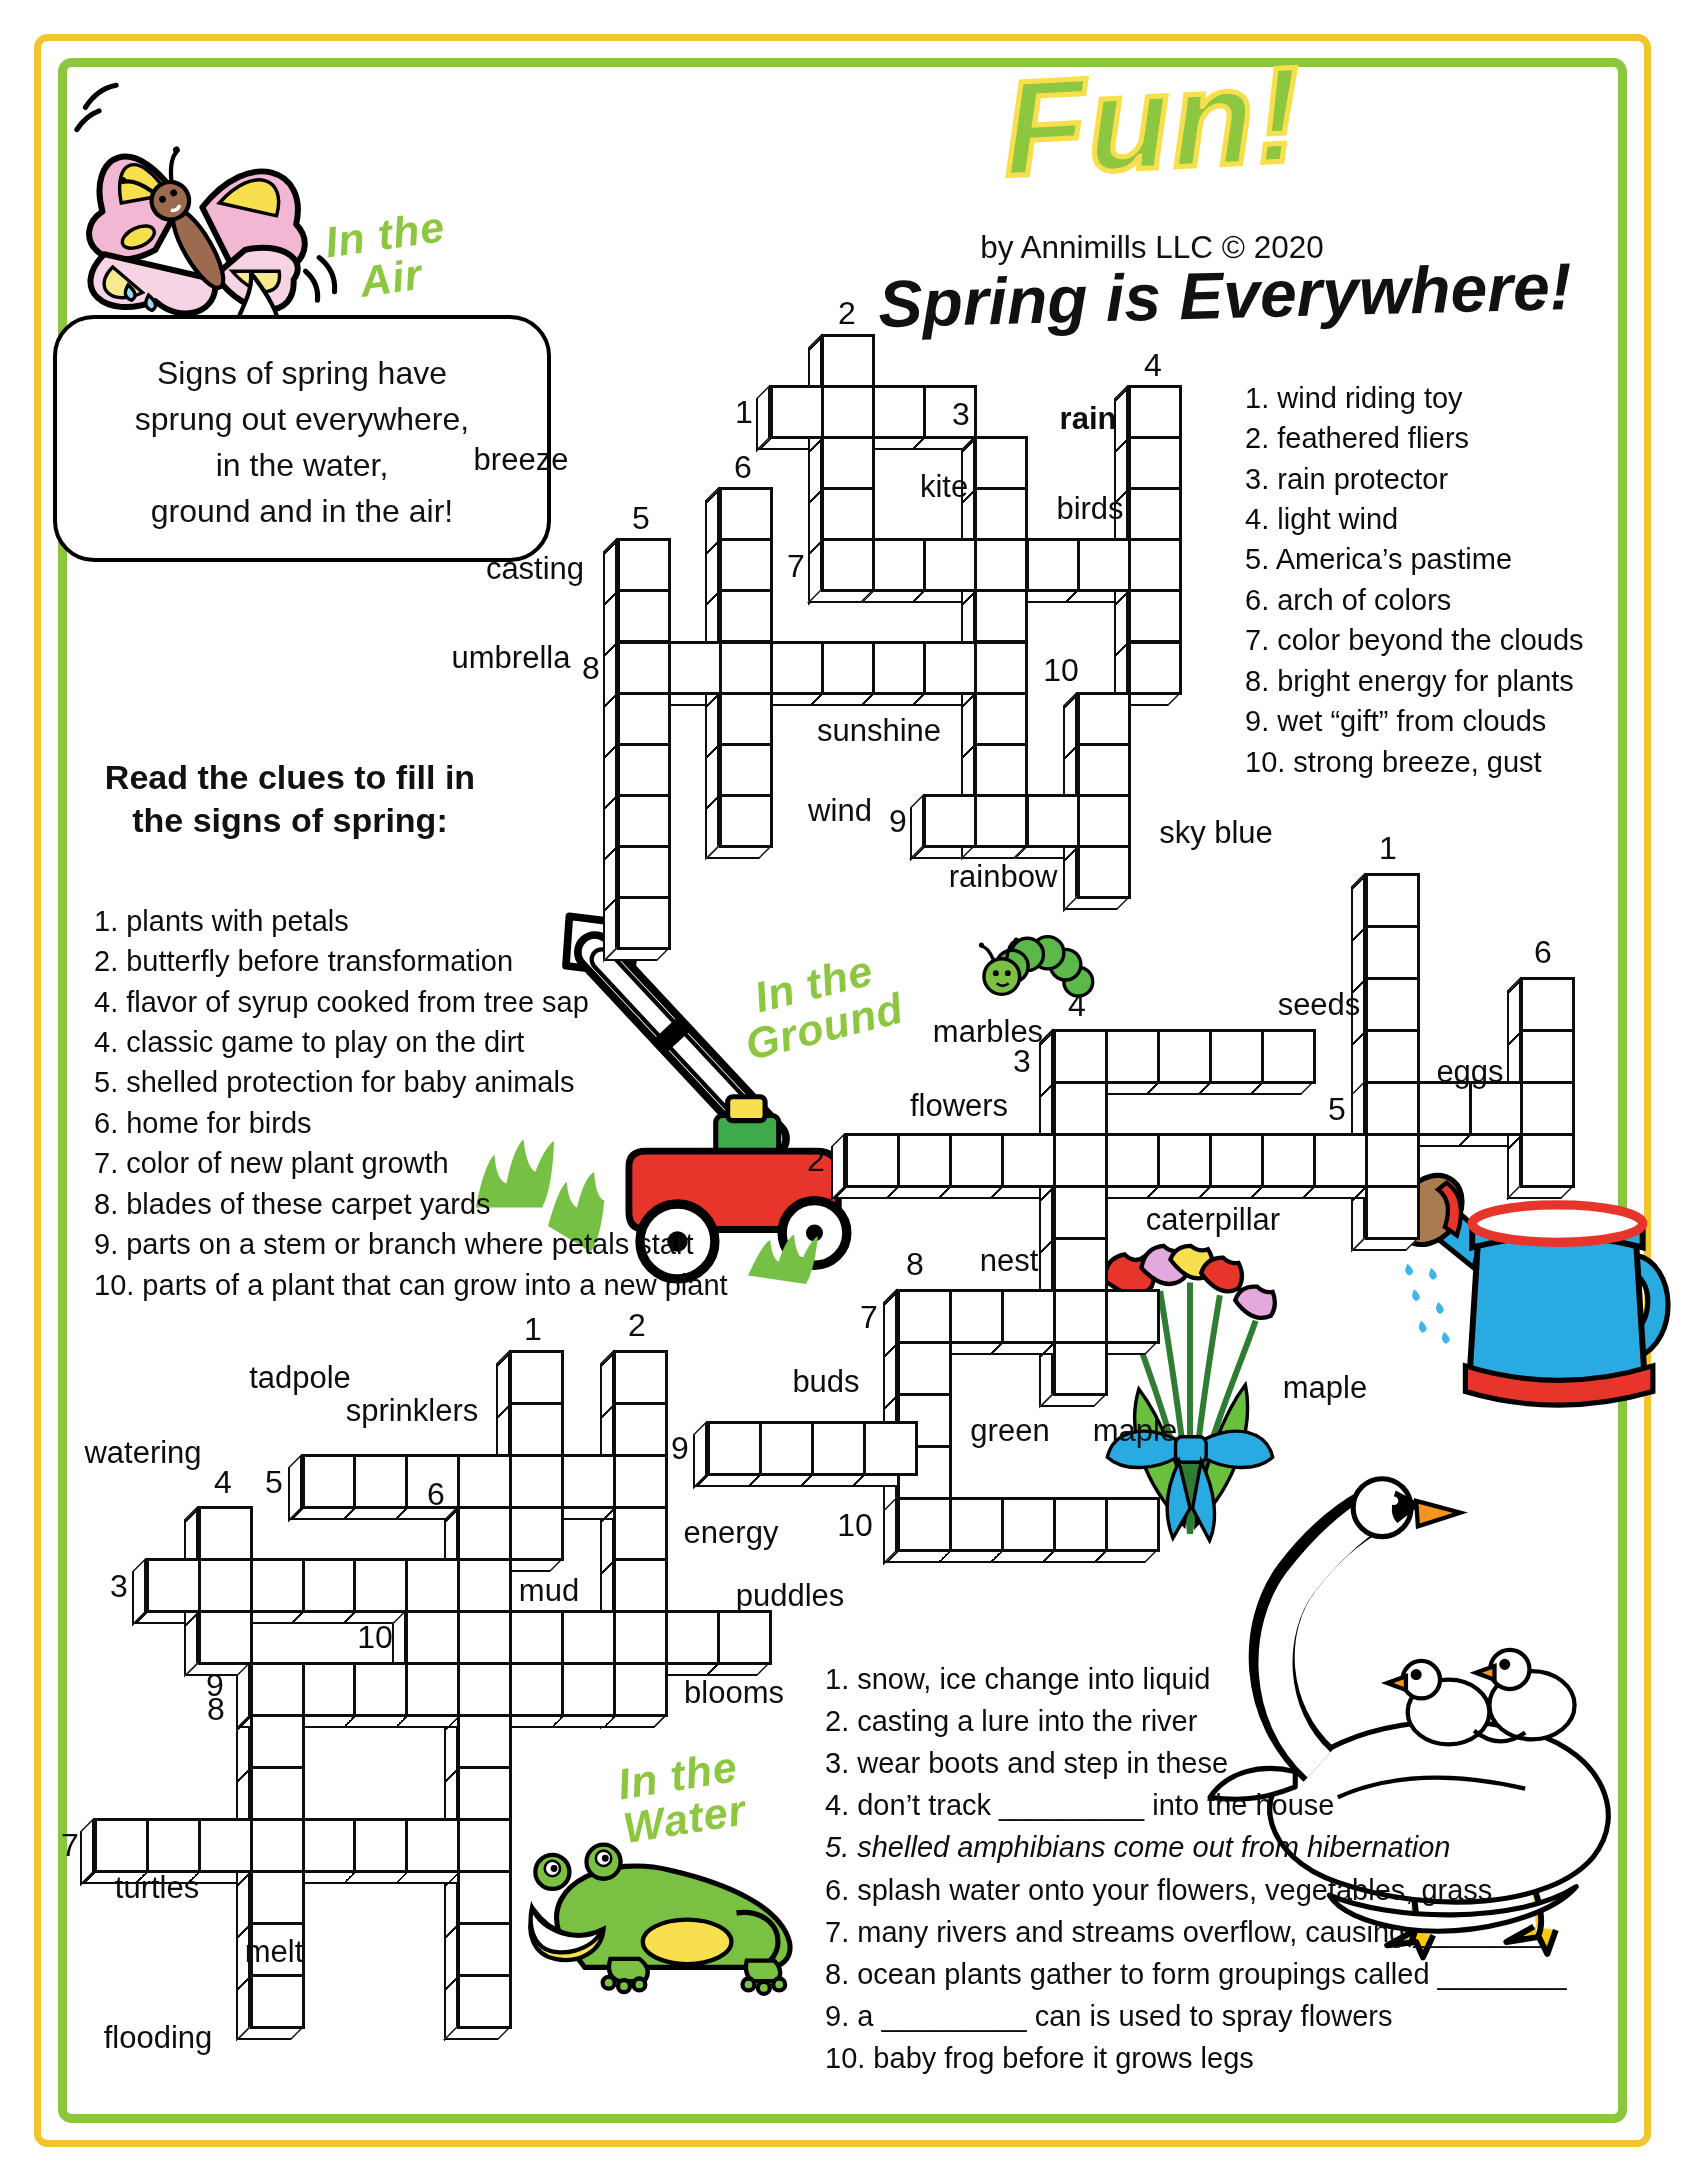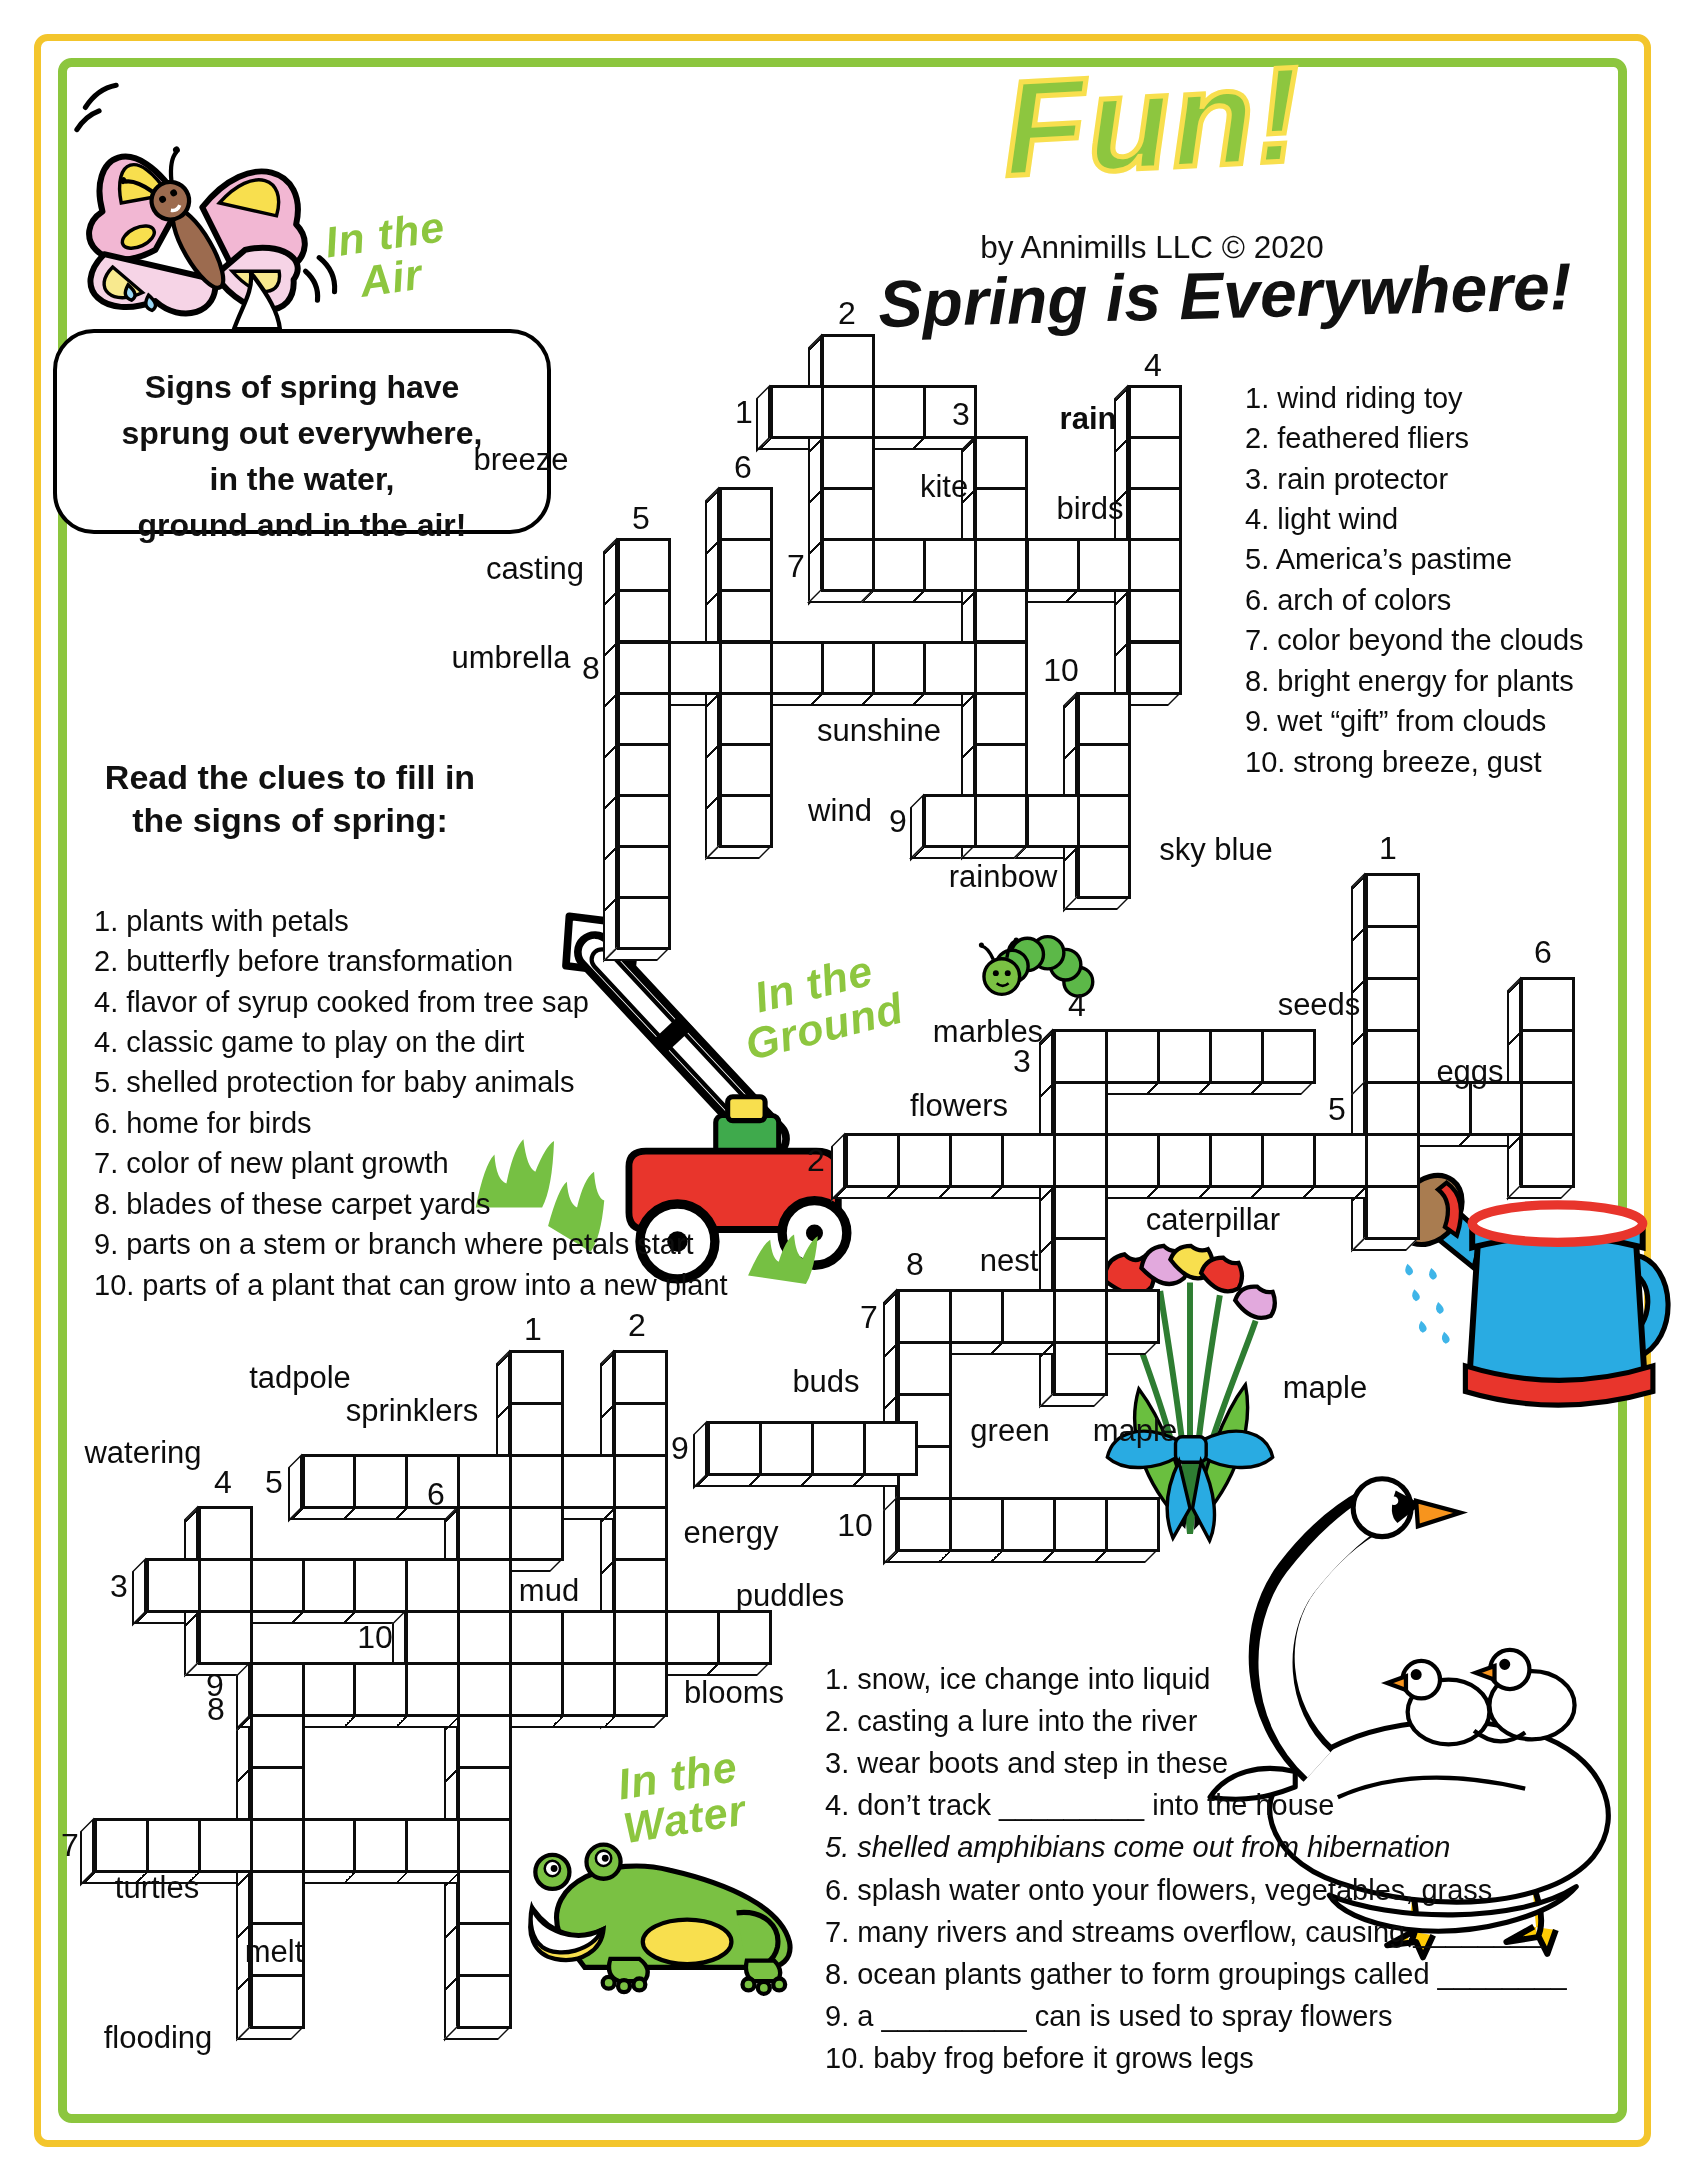--- a/index.html
+++ b/index.html
@@ -74,21 +74,21 @@
       <path d="M152,120 q-10,-22 -22,-26" stroke="#000" stroke-width="5" fill="none"></path>
       <path d="M178,120 q10,-22 22,-26" stroke="#000" stroke-width="5" fill="none"></path>
       <circle cx="129" cy="92" r="4" fill="#000"></circle>
         <circle cx="201" cy="92" r="4" fill="#000"></circle>
     </g>
   </svg>
 
   <svg style="left:217px;top:271px;" width="102" height="60" viewBox="0 0 120 70">
     <path d="M20,68 C30,40 42,25 40,2 C60,28 72,48 74,68 Z" fill="#fff" stroke="#000" stroke-width="5" stroke-linejoin="round"></path>
   </svg>
-  <div class="bubble" style="left:53px;top:329px;width:498px;height:205px;font-weight:bold;">
+  <div class="bubble" style="left:53px;top:315px;width:498px;height:247px;">
     <div>Signs of spring have</div>
     <div>sprung out everywhere,</div>
     <div>in the water,</div>
     <div>ground and in the air!</div>
   </div>
 
   <div class="instr" style="left:290px;top:756px;">
     <div>Read the clues to fill in</div>
     <div>the signs of spring:</div>
   </div>
@@ -327,21 +327,21 @@
       <div class="num" style="left: 1061px; top: 670px;">10</div>
       <div class="word" style="left: 521px; top: 460px;">breeze</div>
       <div class="word" style="left: 535px; top: 569px;">casting</div>
       <div class="word" style="left: 511px; top: 658px;">umbrella</div>
       <div class="word" style="left: 1088px; top: 419px; font-weight: bold;">rain</div>
       <div class="word" style="left: 944px; top: 487px;">kite</div>
       <div class="word" style="left: 1090px; top: 509px;">birds</div>
       <div class="word" style="left: 879px; top: 731px;">sunshine</div>
       <div class="word" style="left: 840px; top: 811px;">wind</div>
       <div class="word" style="left: 1003px; top: 877px;">rainbow</div>
-      <div class="word" style="left: 1216px; top: 833px; margin-top: 17px;">sky blue</div>
+      <div class="word" style="left: 1216px; top: 833px;">sky blue</div>
       <div class="clue" style="left: 1245px; top: 382px;">1. wind riding toy</div>
       <div class="clue" style="left: 1245px; top: 422px;">2. feathered fliers</div>
       <div class="clue" style="left: 1245px; top: 463px;">3. rain protector</div>
       <div class="clue" style="left: 1245px; top: 503px;">4. light wind</div>
       <div class="clue" style="left: 1245px; top: 543px;">5. America’s pastime</div>
       <div class="clue" style="left: 1245px; top: 584px;">6. arch of colors</div>
       <div class="clue" style="left: 1245px; top: 624px;">7. color beyond the clouds</div>
       <div class="clue" style="left: 1245px; top: 665px;">8. bright energy for plants</div>
       <div class="clue" style="left: 1245px; top: 705px;">9. wet “gift” from clouds</div>
       <div class="clue" style="left: 1245px; top: 746px;">10. strong breeze, gust</div>

